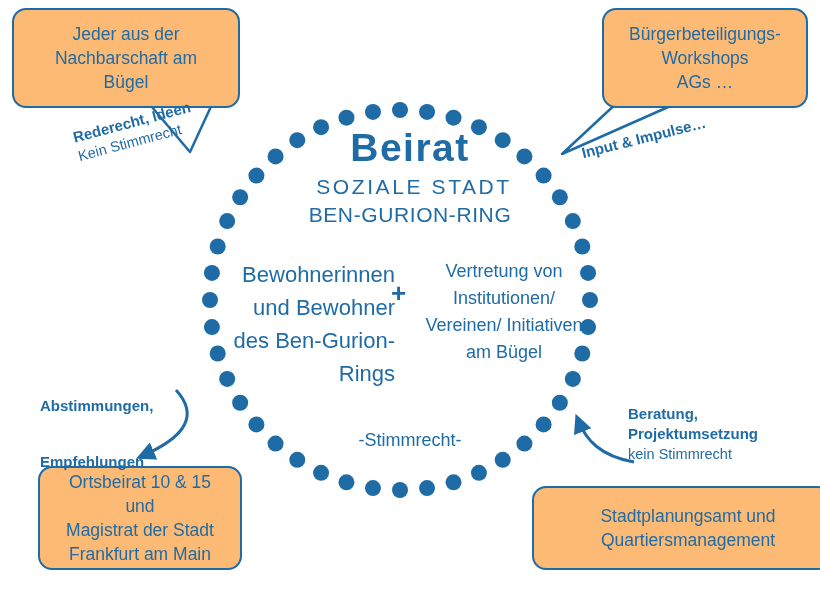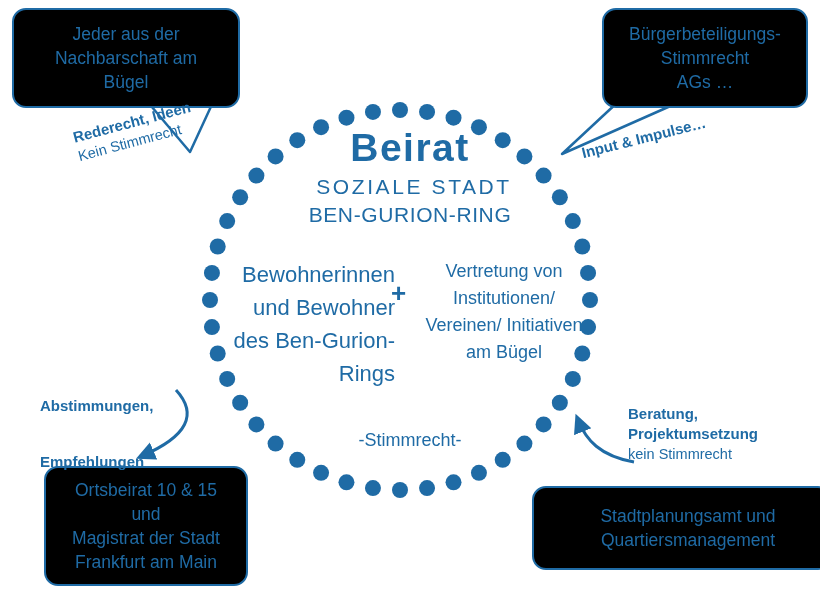--- a/index.html
+++ b/index.html
@@ -19,37 +19,37 @@
     width: 820px;
     height: 600px;
   }
 
   
   .box {
     position: absolute;
     box-sizing: border-box;
     border: 2.5px solid #1f6ba5;
     border-radius: 14px;
-    background: #000000;
+    background: #fdba74;
     color: #1f6ba5;
     display: flex;
     flex-direction: column;
     align-items: center;
     justify-content: center;
     text-align: center;
     font-size: 17.5px;
     line-height: 1.38;
     padding: 8px 10px;
     z-index: 6;
   }
   .box .line { display: block; white-space: nowrap; }
 
   #box-neighbourhood { left: 12px;  top: 8px;   width: 228px; height: 100px; }
   #box-workshops     { left: 602px; top: 8px;   width: 206px; height: 100px; }
-  #box-ortsbeirat    { left: 44px;  top: 466px; width: 204px; height: 120px; }
+  #box-ortsbeirat    { left: 38px;  top: 466px; width: 204px; height: 104px; }
   #box-stadtplanung  { left: 532px; top: 486px; width: 300px; height: 84px; padding-left: 22px;  }
 
   
   svg.layer {
     position: absolute;
     left: 0; top: 0;
     width: 820px; height: 600px;
     overflow: visible;
   }
   #tail-layer { z-index: 5; }
@@ -226,21 +226,21 @@
   <div id="vote-note">-Stimmrecht-</div>
 
   <div class="box" id="box-neighbourhood">
     <span class="line">Jeder aus der</span>
     <span class="line">Nachbarschaft am</span>
     <span class="line">Bügel</span>
   </div>
 
   <div class="box" id="box-workshops">
     <span class="line">Bürgerbeteiligungs-</span>
-    <span class="line">Stimmrecht</span>
+    <span class="line">Workshops</span>
     <span class="line">AGs …</span>
   </div>
 
   <div class="box" id="box-ortsbeirat">
     <span class="line">Ortsbeirat 10 &amp; 15</span>
     <span class="line">und</span>
     <span class="line">Magistrat der Stadt</span>
     <span class="line">Frankfurt am Main</span>
   </div>
 

